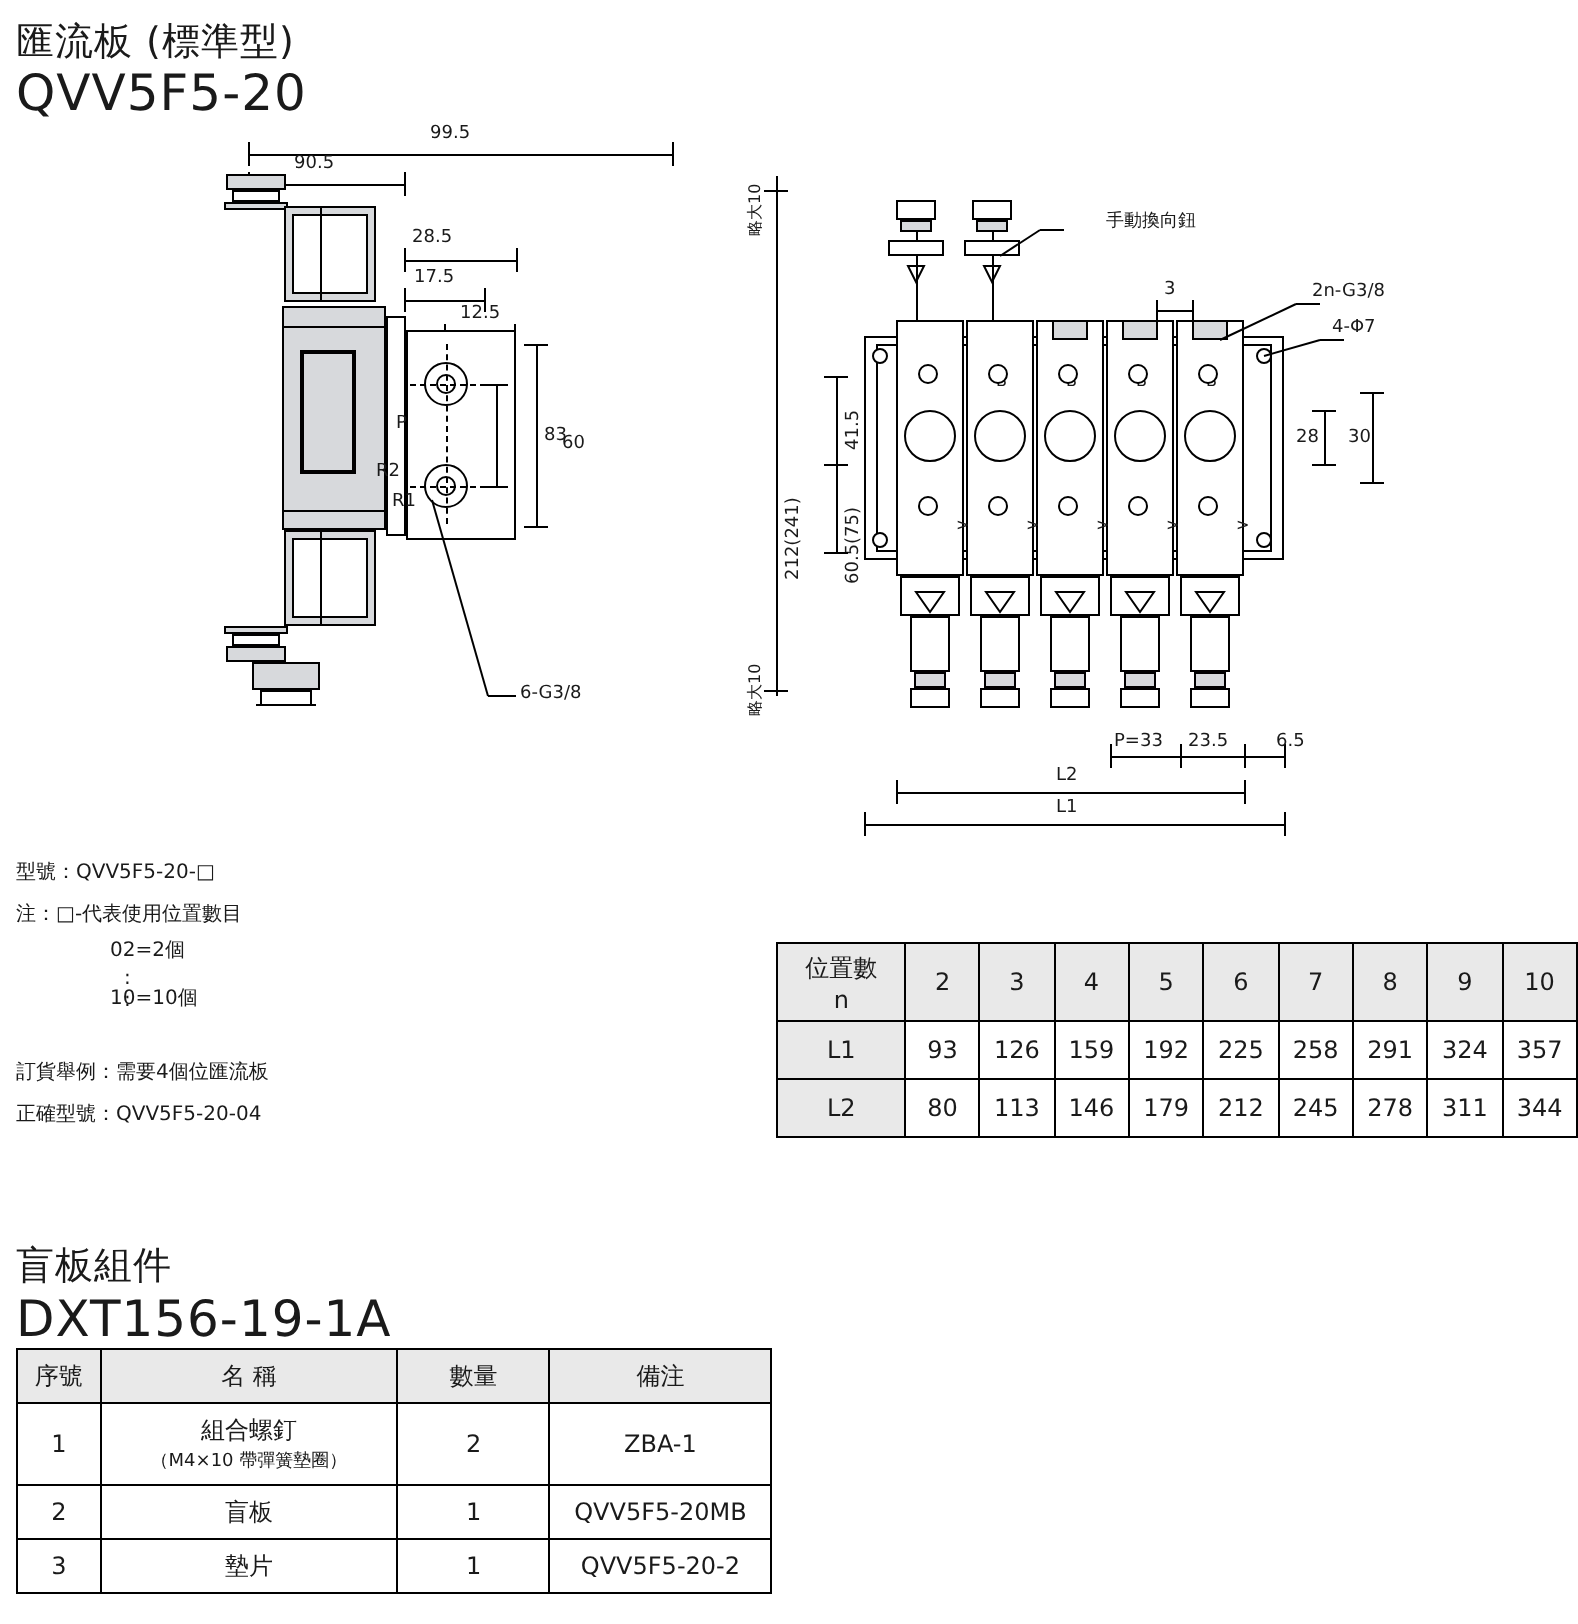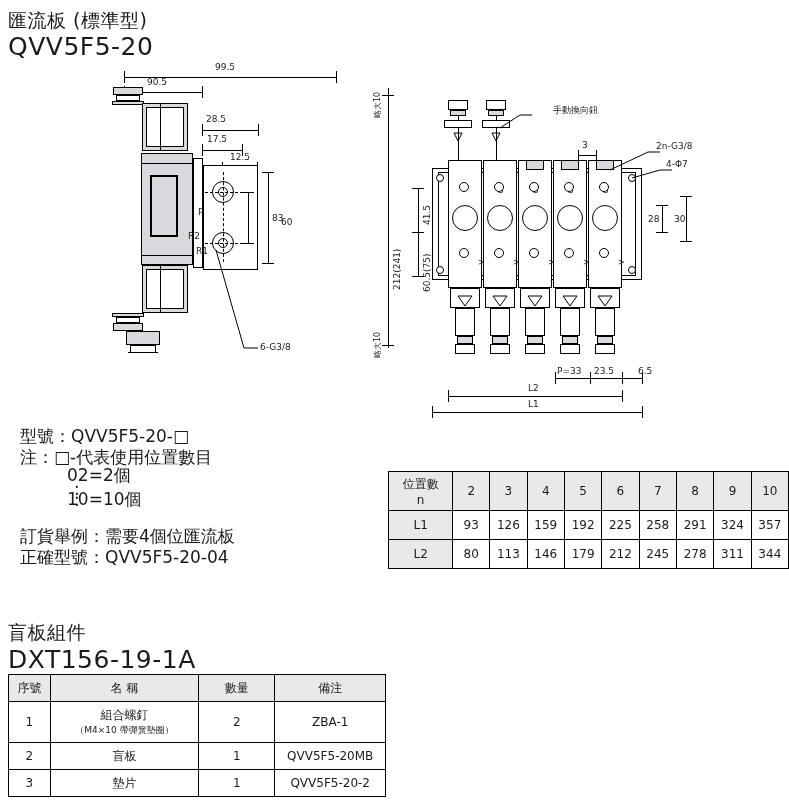--- a/index.html
+++ b/index.html
@@ -4,21 +4,21 @@
 <style>
   html,body{margin:0;padding:0;}
   body{
     width:789px;height:812px;background:#ffffff;
     font-family:"DejaVu Sans","Liberation Sans",sans-serif;
     color:#1a1a1a;position:relative;overflow:hidden;
   }
   .abs{position:absolute;}
   .t-title{font-size:19px;letter-spacing:.5px;}
   .t-model{font-size:25px;letter-spacing:.5px;}
-  .t-note{font-size:17px;line-height:17px;margin-left:12px;}
+  .t-note{font-size:10px;line-height:17px;}
   .tiny10{font-size:10px;}
 
   
   table{border-collapse:collapse;border-radius:30px;}
   table td,table th{
     border:1px solid #000;text-align:center;font-weight:normal;
     font-family:"DejaVu Sans","Liberation Sans",sans-serif;
   }
   #l-table{font-size:12px;}
   #l-table td{height:26px;}

